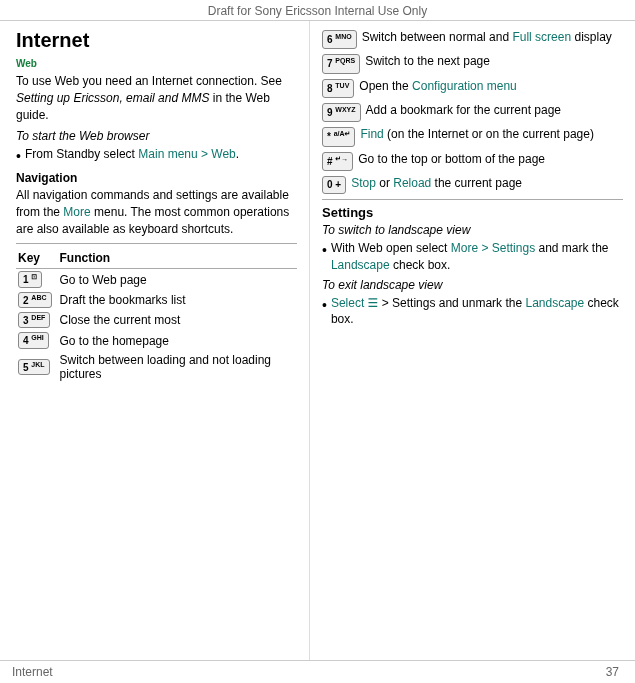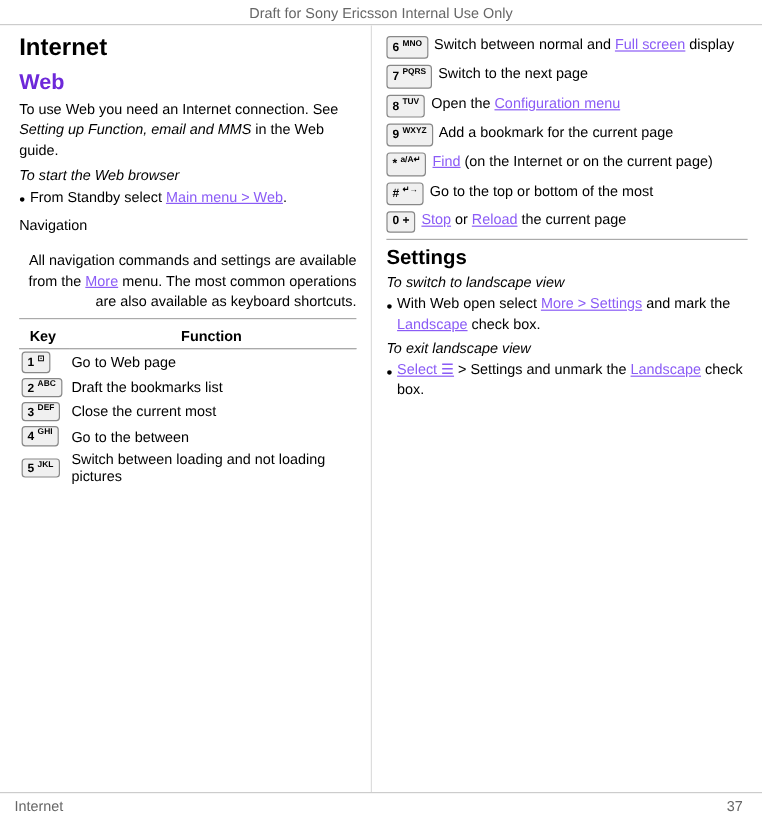--- a/index.html
+++ b/index.html
@@ -50,23 +50,23 @@
       overflow: hidden;
     }
 
     .section-title {
       font-size: 20px;
       font-weight: bold;
       margin-bottom: 6px;
     }
 
     .subsection-title {
-      font-size: 18px;
-      font-weight: bold;
-      color: #6d28d9;
+      font-size: 10px;
+      font-weight: bold;
+      color: #15803d;
       margin-bottom: 4px;
     }
 
     .body-text {
       font-size: 12px;
       line-height: 1.4;
       margin-bottom: 6px;
     }
 
     .italic-heading {
@@ -84,54 +84,52 @@
       align-items: flex-start;
     }
 
     .bullet-dot {
       margin-right: 4px;
       margin-top: 1px;
       font-size: 14px;
     }
 
     .link-blue {
-      color: #8b5cf6;
-      text-decoration: underline;
+      color: #0f766e;
     }
 
     .nav-heading {
-      font-weight: normal;
-      font-size: 12px;
-      margin-bottom: 14px;
+      font-weight: bold;
+      font-size: 12px;
+      margin-bottom: 2px;
     }
 
     .nav-body {
       font-size: 12px;
       line-height: 1.4;
       margin-bottom: 6px;
-      text-align: right;
     }
 
     .divider {
       border: none;
       border-top: 1px solid #aaa;
       margin: 6px 0;
     }
 
     
     .kf-table {
       width: 100%;
       border-collapse: collapse;
       margin-top: 2px;
     }
 
     .kf-table th {
       font-weight: bold;
       font-size: 12px;
-      text-align: center;
+      text-align: left;
       padding: 1px 4px 3px 2px;
       border-bottom: 1px solid #aaa;
     }
 
     .kf-table td {
       font-size: 12px;
       padding: 2px 2px;
       vertical-align: middle;
     }
 
@@ -182,21 +180,21 @@
     }
 
     .right-divider {
       border: none;
       border-top: 1px solid #aaa;
       margin: 5px 0;
     }
 
     .settings-heading {
       font-weight: bold;
-      font-size: 17px;
+      font-size: 13px;
       margin-bottom: 3px;
     }
 
     .footer-bar {
       display: flex;
       justify-content: space-between;
       align-items: center;
       padding: 4px 16px 4px 12px;
       border-top: 1px solid #ccc;
       font-size: 12px;
@@ -214,21 +212,21 @@
 
   <div class="content-area">
 
     <div class="left-col">
 
       <div class="section-title">Internet</div>
 
       <div class="subsection-title">Web</div>
 
       <div class="body-text">
-        <span>To use Web you need an Internet connection. See </span><span style="font-style:italic;">Setting up Function, email and MMS</span><span> in the Web guide.</span>
+        <span>To use Web you need an Internet connection. See </span><span style="font-style:italic;">Setting up Ericsson, email and MMS</span><span> in the Web guide.</span>
       </div>
 
       <div class="italic-heading">To start the Web browser</div>
 
       <div class="bullet-item">
         <span class="bullet-dot">•</span>
         <span>From Standby select <span class="link-blue">Main menu &gt; Web</span>.</span>
       </div>
 
       <div class="nav-heading">Navigation</div>
@@ -253,21 +251,21 @@
           <tr>
             <td><span class="key-badge">2 <sup>ABC</sup></span></td>
             <td>Draft the bookmarks list</td>
           </tr>
           <tr>
             <td><span class="key-badge">3 <sup>DEF</sup></span></td>
             <td>Close the current most</td>
           </tr>
           <tr>
             <td><span class="key-badge">4 <sup>GHI</sup></span></td>
-            <td>Go to the between</td>
+            <td>Go to the homepage</td>
           </tr>
           <tr>
             <td><span class="key-badge">5 <sup>JKL</sup></span></td>
             <td>Switch between loading and not loading pictures</td>
           </tr>
         </tbody>
       </table>
 
     </div>
 
@@ -293,21 +291,21 @@
         <span>Add a bookmark for the current page</span>
       </div>
 
       <div class="rkey-row">
         <span class="rkey-badge">* <sup style="font-size:7px;">a/A↵</sup></span>
         <span><span class="link-blue">Find</span> (on the Internet or on the current page)</span>
       </div>
 
       <div class="rkey-row">
         <span class="rkey-badge"># <sup style="font-size:7px;">↵→</sup></span>
-        <span>Go to the top or bottom of the most</span>
+        <span>Go to the top or bottom of the page</span>
       </div>
 
       <div class="rkey-row">
         <span class="rkey-badge">0 +</span>
         <span><span class="link-blue">Stop</span> or <span class="link-blue">Reload</span> the current page</span>
       </div>
 
       <hr class="right-divider">
 
       <div class="settings-heading">Settings</div>

